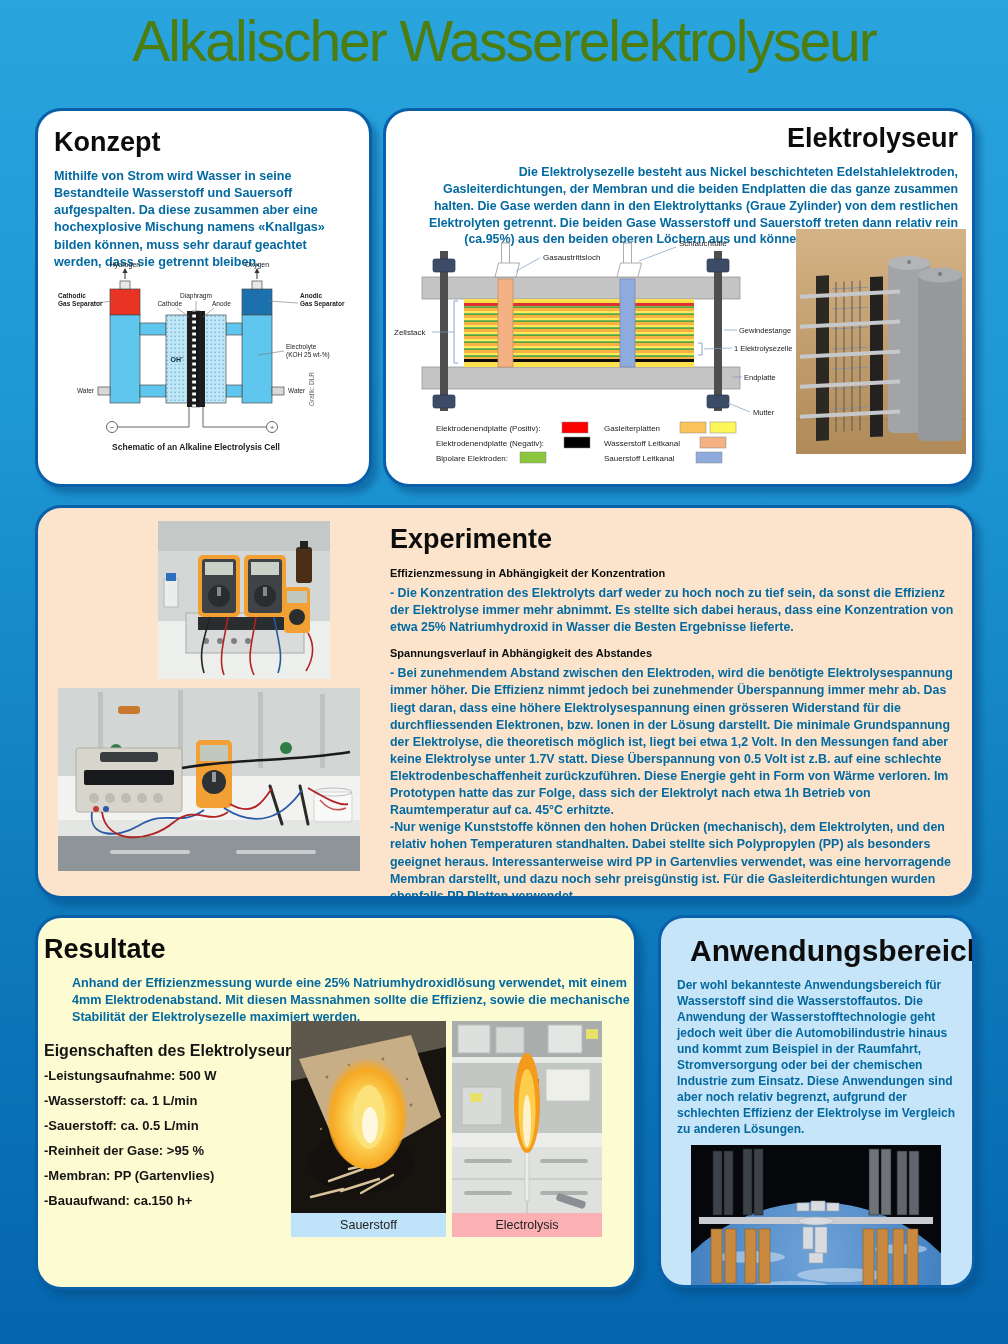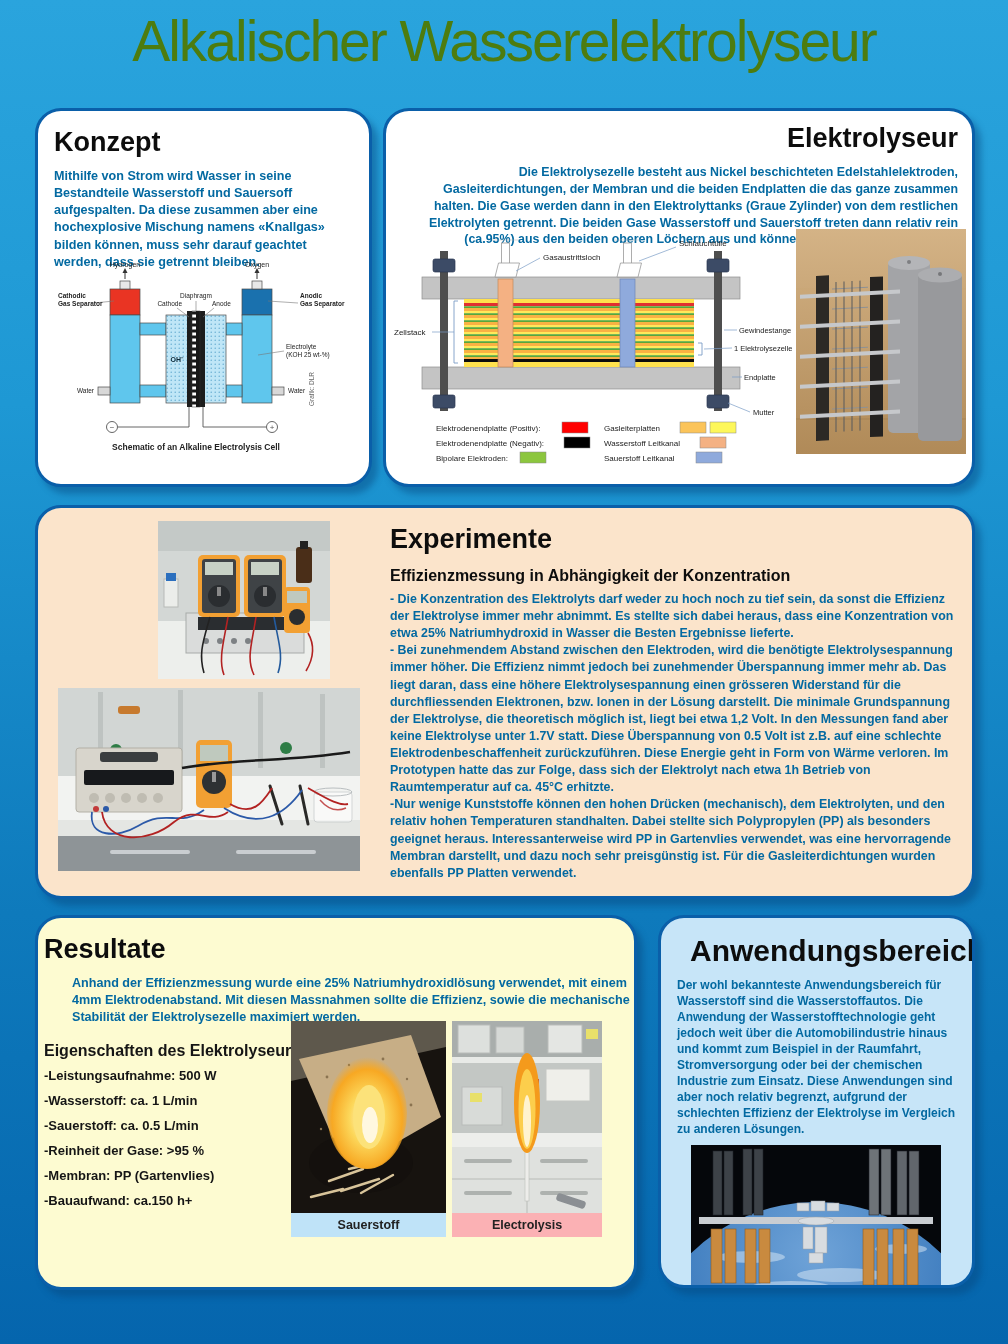--- a/index.html
+++ b/index.html
@@ -16,34 +16,34 @@
     position:absolute;background:#ffffff;border:3px solid #0A5FA9;border-radius:26px;
     box-shadow:6px 7px 6px rgba(7,70,126,0.45);box-sizing:border-box;overflow:hidden;
   }
   #card-konzept{left:35px;top:108px;width:337px;height:379px;padding:14px 16px;}
   #card-elektrolyseur{left:383px;top:108px;width:592px;height:379px;padding:10px 14px;text-align:right;}
   #card-experimente{left:35px;top:505px;width:940px;height:394px;background:#FBE4CB;}
   #card-resultate{left:35px;top:915px;width:602px;height:375px;background:#FDFBD1;padding:14px 6px;}
   #card-anwendung{left:658px;top:915px;width:317px;height:373px;background:#C7E5F8;padding:10px 16px;}
   h2{font-size:27px;margin:2px 0 10px 0;font-weight:bold;color:#0d0d0d;}
   .body-text{font-size:12.6px;font-weight:bold;line-height:1.36;color:#0369a1;margin:0;}
-  h3{font-size:16px;margin:11px 0 6px 0;font-weight:bold;color:#0d0d0d;}
+  h3{font-size:11px;margin:11px 0 6px 0;font-weight:bold;color:#0d0d0d;}
   
   .x-photo1{position:absolute;left:120px;top:13px;width:172px;height:158px;}
   .x-photo2{position:absolute;left:20px;top:180px;width:302px;height:183px;}
   .x-text{position:absolute;left:352px;top:14px;width:576px;}
   .x-text .body-text{font-size:12.4px;line-height:1.38;}
   
   .r-body{width:562px;margin-left:28px;}
   .props-heading{font-size:16px;margin:16px 0 8px 0;font-weight:bold;}
   .prop-item{font-size:13px;font-weight:bold;margin:0 0 10px 0;}
   .r-photo{position:absolute;top:103px;}
   .r-photo .ph{display:block;}
   .r-label{height:24px;display:flex;align-items:center;justify-content:center;
-    font-size:12.5px;font-weight:bold;color:#222;}
+    font-size:12.5px;font-weight:normal;color:#222;}
   #photo-sauerstoff{left:253px;width:155px;}
   #photo-wasserstoff{left:414px;width:150px;}
   #photo-sauerstoff .r-label{background:#BFE3F8;}
   #photo-wasserstoff .r-label{background:#FBB1B4;}
   
   #card-anwendung h2{text-align:center;font-size:30px;margin:6px 0 10px 13px;}
   .a-body{font-size:12px;line-height:1.33;}
   .a-photo{margin:7px 0 0 14px;}
   
   .k-diagram{position:absolute;left:8px;top:148px;}
@@ -349,20 +349,21 @@
       <path d="M172,116 C196,130 206,112 214,100" stroke="#B22222"></path>
       <path d="M166,120 C200,142 226,128 244,102" stroke="#2B59A8"></path>
       <path d="M250,100 C268,110 280,118 290,116" stroke="#B22222"></path>
     </g>
   </svg>
 
   <div class="x-text">
     <h2 style="margin-bottom:12px">Experimente</h2>
     <h3>Effizienzmessung in Abhängigkeit der Konzentration</h3>
     <p class="body-text">- Die Konzentration des Elektrolyts darf weder zu hoch noch zu tief sein, da sonst die Effizienz der Elektrolyse immer mehr abnimmt. Es stellte sich dabei heraus, dass eine Konzentration von etwa 25% Natriumhydroxid in Wasser die Besten Ergebnisse lieferte.</p>
+    <h3>Spannungsverlauf in Abhängigkeit des Abstandes</h3>
     <p class="body-text">- Bei zunehmendem Abstand zwischen den Elektroden, wird die benötigte Elektrolysespannung immer höher. Die Effizienz nimmt jedoch bei zunehmender Überspannung immer mehr ab. Das liegt daran, dass eine höhere Elektrolysespannung einen grösseren Widerstand für die durchfliessenden Elektronen, bzw. Ionen in der Lösung darstellt. Die minimale Grundspannung der Elektrolyse, die theoretisch möglich ist, liegt bei etwa 1,2 Volt. In den Messungen fand aber keine Elektrolyse unter 1.7V statt. Diese Überspannung von 0.5 Volt ist z.B. auf eine schlechte Elektrodenbeschaffenheit zurückzuführen. Diese Energie geht in Form von Wärme verloren. Im Prototypen hatte das zur Folge, dass sich der Elektrolyt nach etwa 1h Betrieb von Raumtemperatur auf ca. 45°C erhitzte.</p>
     <p class="body-text">-Nur wenige Kunststoffe können den hohen Drücken (mechanisch),  dem Elektrolyten, und den relativ hohen Temperaturen standhalten. Dabei stellte sich Polypropylen (PP) als besonders geeignet heraus. Interessanterweise wird PP in Gartenvlies verwendet, was eine hervorragende Membran darstellt, und dazu noch sehr preisgünstig ist. Für die Gasleiterdichtungen wurden ebenfalls PP Platten verwendet.</p>
   </div>
 </div>
 
 <div class="card" id="card-resultate">
   <h2>Resultate</h2>
   <p class="body-text r-body">Anhand der Effizienzmessung wurde eine 25% Natriumhydroxidlösung verwendet, mit einem 4mm Elektrodenabstand. Mit diesen Massnahmen sollte die Effizienz, sowie die mechanische Stabilität der Elektrolysezelle maximiert werden.</p>
   <div class="props-heading">Eigenschaften des Elektrolyseurs:</div>
   <div class="prop-item">-Leistungsaufnahme: 500 W</div>

